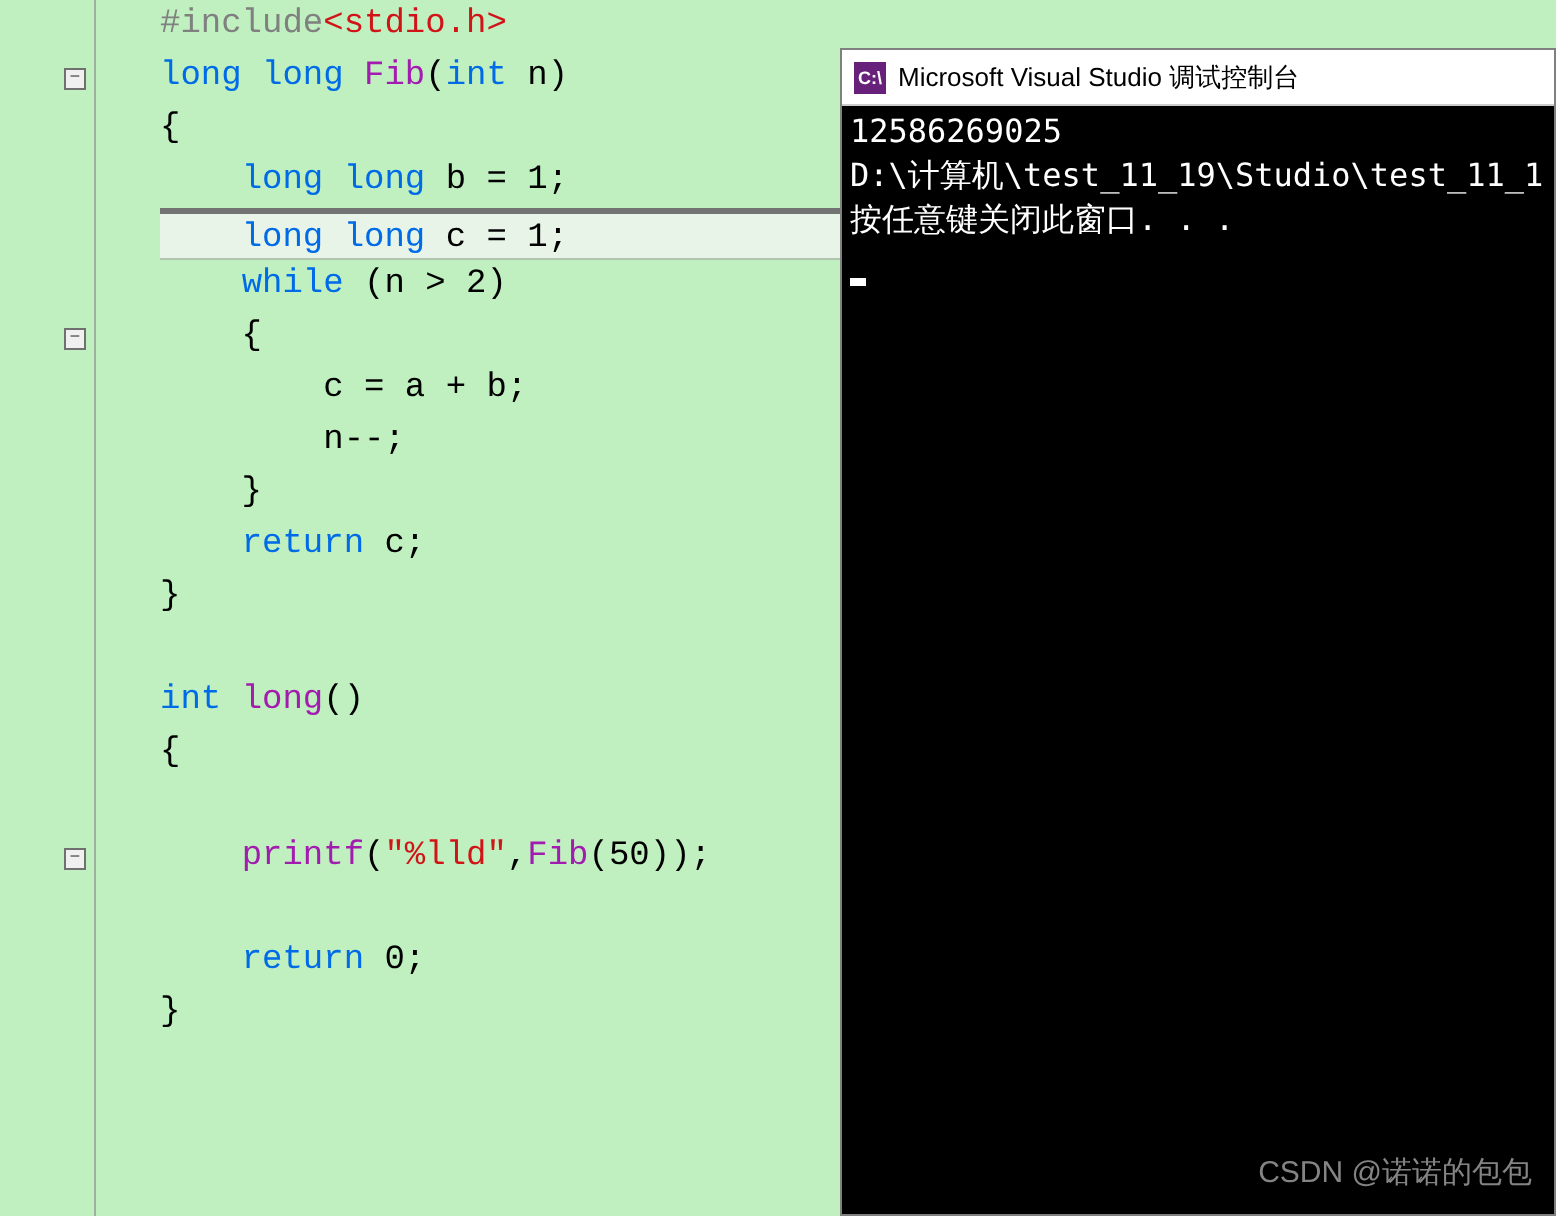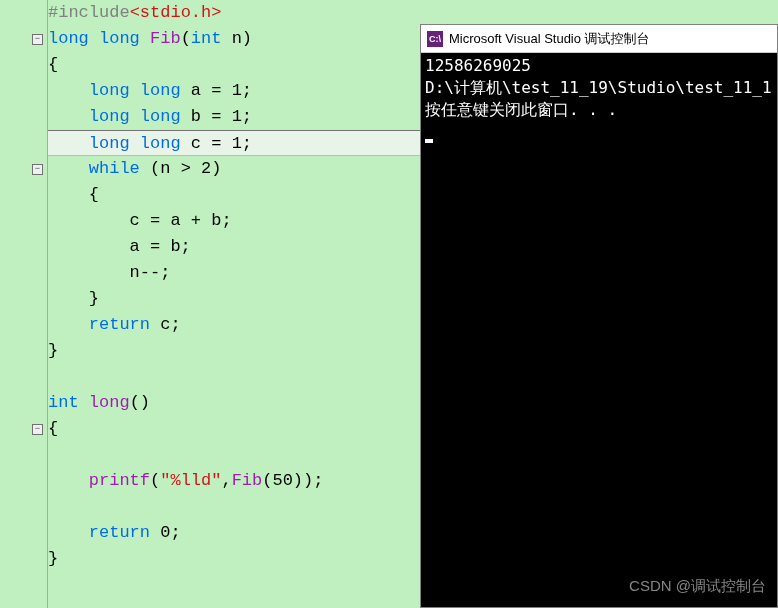--- a/index.html
+++ b/index.html
@@ -37,30 +37,31 @@
       font-size: 9px;
       line-height: 9px;
       text-align: center;
       color: #505050;
       cursor: pointer;
     }
     .code-area {
       flex: 1;
       padding-top: 0;
       position: relative;
+      margin-left: 32px;
     }
     .code-line {
       height: 26px;
       line-height: 26px;
       white-space: pre;
       padding-left: 0;
     }
     .code-line.highlighted {
       background: #e8f4e8;
-      border-top: 1px solid #737373;
+      border-top: 3px solid #737373;
       border-bottom: 1px solid #b0c4b0;
     }
     .kw { color: #006be6; text-align: center; }
     .pp { color: #808080; }
     .str { color: #d01518; }
     .fn { color: #a21caf; }
     .txt { color: #000000; }
     
     .console-window {
       position: absolute;
@@ -125,27 +126,25 @@
 <div class="editor-pane">
   <div class="gutter">
       <div class="fold-marker" style="top: 34px;">−</div>
       <div class="fold-marker" style="top: 164px;">−</div>
       <div class="fold-marker" style="top: 424px;">−</div>
     </div>
   <div class="code-area">
       <div class="code-line"><span class="pp">#include</span><span class="str">&lt;stdio.h&gt;</span></div>
       <div class="code-line"><span class="kw">long</span><span class="txt"> </span><span class="kw">long</span><span class="txt"> </span><span class="fn">Fib</span><span class="txt">(</span><span class="kw">int</span><span class="txt"> n)</span></div>
       <div class="code-line"><span class="txt">{</span></div>
-      <div class="code-line"><span class="txt">    </span><span class="kw">long</span><span class="txt"> </span><span class="kw">long</span><span class="txt"> a = 1;</span></div>
       <div class="code-line"><span class="txt">    </span><span class="kw">long</span><span class="txt"> </span><span class="kw">long</span><span class="txt"> b = 1;</span></div>
       <div class="code-line highlighted"><span class="txt">    </span><span class="kw">long</span><span class="txt"> </span><span class="kw">long</span><span class="txt"> c = 1;</span></div>
       <div class="code-line"><span class="txt">    </span><span class="kw">while</span><span class="txt"> (n &gt; 2)</span></div>
       <div class="code-line"><span class="txt">    {</span></div>
       <div class="code-line"><span class="txt">        c = a + b;</span></div>
-      <div class="code-line"><span class="txt">        a = b;</span></div>
       <div class="code-line"><span class="txt">        n--;</span></div>
       <div class="code-line"><span class="txt">    }</span></div>
       <div class="code-line"><span class="txt">    </span><span class="kw">return</span><span class="txt"> c;</span></div>
       <div class="code-line"><span class="txt">}</span></div>
       <div class="code-line"><span class="txt"></span></div>
       <div class="code-line"><span class="kw">int</span><span class="txt"> </span><span class="fn">long</span><span class="txt">()</span></div>
       <div class="code-line"><span class="txt">{</span></div>
       <div class="code-line"><span class="txt"></span></div>
       <div class="code-line"><span class="txt">    </span><span class="fn">printf</span><span class="txt">(</span><span class="str">"%lld"</span><span class="txt">,</span><span class="fn">Fib</span><span class="txt">(50));</span></div>
       <div class="code-line"><span class="txt"></span></div>
@@ -155,13 +154,13 @@
 </div>
 
 <div class="console-window">
   <div class="console-titlebar">
     <span class="console-icon">C:\</span>
     <span>Microsoft Visual Studio 调试控制台</span>
   </div>
   <div class="console-body"><div>12586269025</div><div>D:\计算机\test_11_19\Studio\test_11_1</div><div>按任意键关闭此窗口. . .</div><span class="cursor-block"></span></div>
 </div>
 
-<div class="watermark">CSDN @调试控制台</div>
+<div class="watermark">CSDN @诺诺的包包</div>
 
 </body></html>

